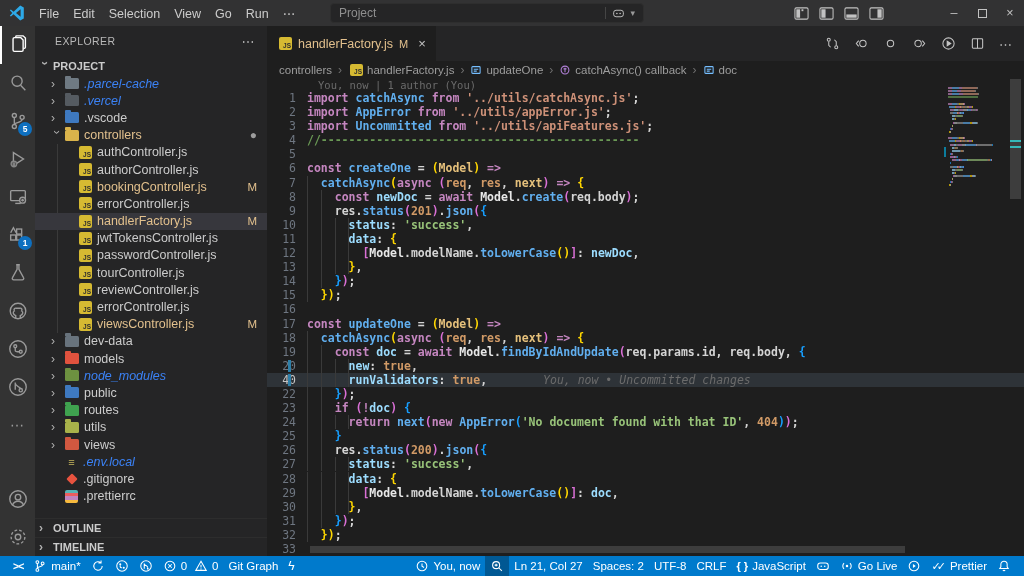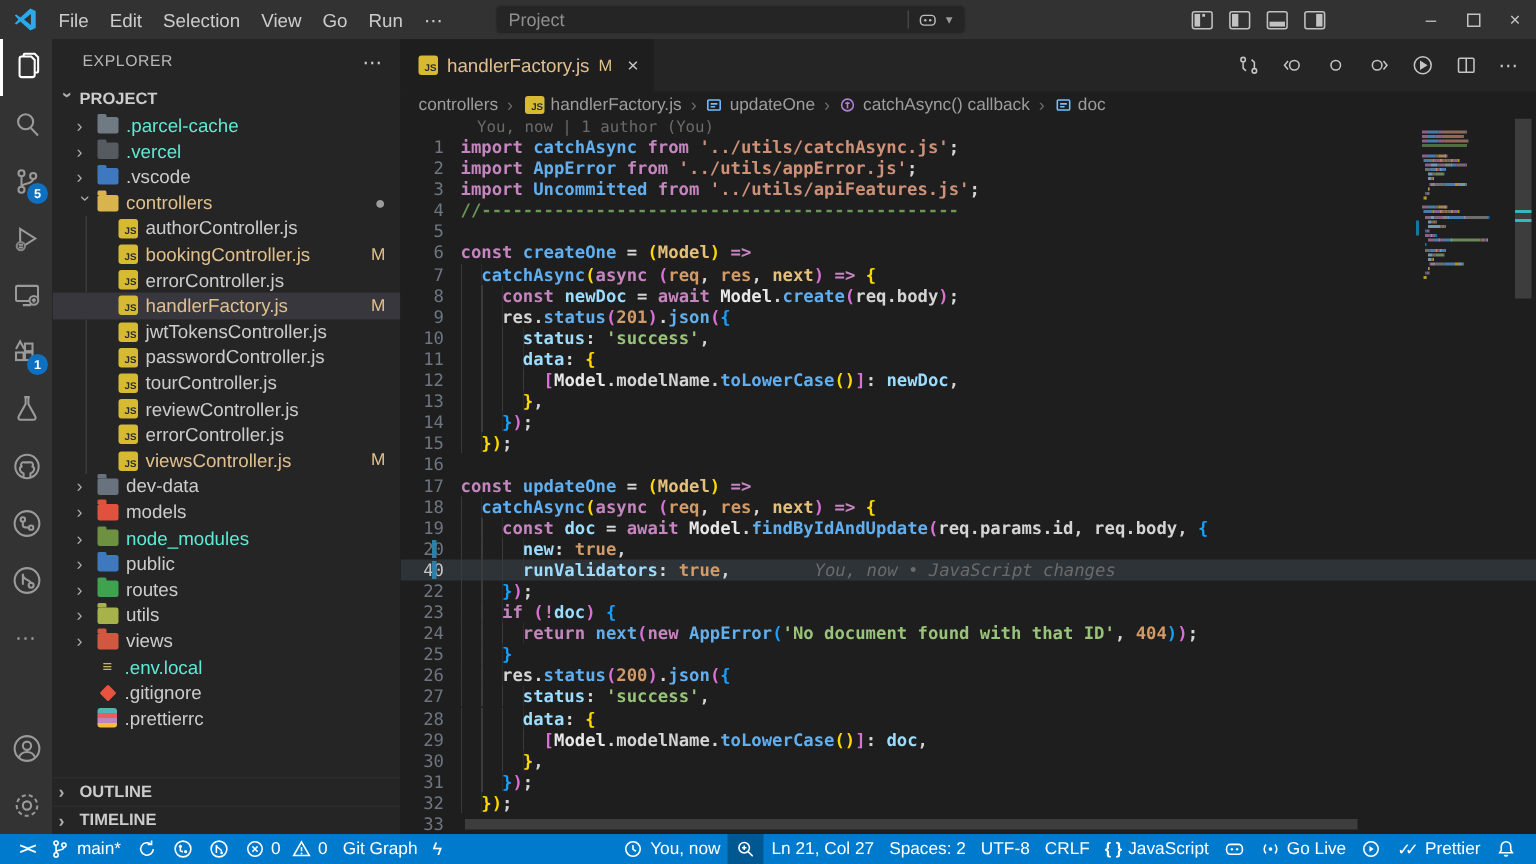--- a/index.html
+++ b/index.html
@@ -43,21 +43,21 @@
   .sb-header{height:30px;display:flex;align-items:center;padding:0 12px 0 20px;font-size:10.5px;
     letter-spacing:.4px;color:#b8b8b8;}
   .sb-header .grow{flex:1;}
   .sb-section{height:19px;display:flex;align-items:center;font-weight:bold;font-size:11px;
     color:#cccccc;padding-left:4px;}
   .tree{flex:1;overflow:hidden;}
   .trow{height:17.2px;display:flex;align-items:center;font-size:12.5px;position:relative;padding-left:16px;cursor:pointer;}
   .trow.nested{padding-left:30px;background:linear-gradient(#37373d00,#37373d00),linear-gradient(#3a3a3a,#3a3a3a) 22px 0/1px 100% no-repeat;}
   .trow.selected{background:#37373d;}
   .trow .lbl{margin-left:5px;white-space:nowrap;}
-  .trow.dim .lbl{color:#5eead4;}
+  .trow.dim .lbl{color:#3b82f6;font-style:italic;}
   .trow.gold .lbl{color:#e2c08d;}
   .trow .right-badge{position:absolute;right:10px;color:#e2c08d;font-size:11.5px;}
   .trow .dot-badge{position:absolute;right:10px;color:#9d9d9d;font-size:12px;}
   .chev{width:12px;display:inline-block;color:#b0b0b0;font-size:12px;transform-origin:45% 55%;}
   .chev.open{transform:rotate(90deg);}
   .chev.none{visibility:hidden;}
   .foldericon{width:14px;height:11px;border-radius:1.5px;position:relative;flex:0 0 14px;margin-left:2px;}
   .foldericon:before{content:"";position:absolute;top:-2.5px;left:0;width:6px;height:3px;border-radius:1px 1px 0 0;background:inherit;}
   .fi{width:13px;height:13px;border-radius:2px;flex:0 0 13px;font-size:6.5px;font-weight:bold;
     display:flex;align-items:flex-end;justify-content:flex-end;padding:1px;margin-left:2px;}
@@ -286,20 +286,25 @@
           <div class="trow">
             <span class="chev">›</span>
             <span class="foldericon" style="background:#3e79c0"></span>
             <span class="lbl">.vscode</span>
           </div>
           <div class="trow gold">
             <span class="chev open">›</span>
             <span class="foldericon" style="background:#d9b34b"></span>
             <span class="lbl">controllers</span>
             <span class="dot-badge">●</span>
+          </div>
+          <div class="trow nested">
+            <span class="chev none">›</span>
+            <span class="fi fi-js">JS</span>
+            <span class="lbl">authController.js</span>
           </div>
           <div class="trow nested">
             <span class="chev none">›</span>
             <span class="fi fi-js">JS</span>
             <span class="lbl">authorController.js</span>
           </div>
           <div class="trow nested gold">
             <span class="chev none">›</span>
             <span class="fi fi-js">JS</span>
             <span class="lbl">bookingController.js</span>
@@ -506,21 +511,21 @@
             <div class="codeln"><span class="ln">11</span><span class="ind">      </span><span class="pr">data</span><span class="tx">: </span><span class="b1">{</span></div>
             <div class="codeln"><span class="ln">12</span><span class="ind">        </span><span class="b2">[</span><span class="mdl">Model</span><span class="tx">.modelName.</span><span class="fn">toLowerCase</span><span class="b1">()</span><span class="b2">]</span><span class="tx">: </span><span class="vr">newDoc</span><span class="tx">,</span></div>
             <div class="codeln"><span class="ln">13</span><span class="ind">      </span><span class="b1">}</span><span class="tx">,</span></div>
             <div class="codeln"><span class="ln">14</span><span class="ind">    </span><span class="b3">}</span><span class="b2">)</span><span class="tx">;</span></div>
             <div class="codeln"><span class="ln">15</span><span class="ind">  </span><span class="b1">}</span><span class="b1">)</span><span class="tx">;</span></div>
             <div class="codeln"><span class="ln">16</span></div>
             <div class="codeln"><span class="ln">17</span><span class="kw">const </span><span class="fn">updateOne</span><span class="tx"> = </span><span class="b1">(</span><span class="ty">Model</span><span class="b1">)</span><span class="kw"> =&gt;</span></div>
             <div class="codeln"><span class="ln">18</span><span class="ind">  </span><span class="fn">catchAsync</span><span class="b1">(</span><span class="kw">async </span><span class="b2">(</span><span class="pm">req</span><span class="tx">, </span><span class="pm">res</span><span class="tx">, </span><span class="ty">next</span><span class="b2">)</span><span class="kw"> =&gt; </span><span class="b1">{</span></div>
             <div class="codeln"><span class="ln">19</span><span class="ind">    </span><span class="kw">const </span><span class="vr">doc</span><span class="tx"> = </span><span class="kw">await </span><span class="mdl">Model</span><span class="tx">.</span><span class="fn">findByIdAndUpdate</span><span class="b2">(</span><span class="tx">req.params.id, req.body, </span><span class="b3">{</span></div>
             <div class="codeln"><span class="modbar"></span><span class="ln">20</span><span class="ind">      </span><span class="pr">new</span><span class="tx">: </span><span class="nm">true</span><span class="tx">,</span></div>
-            <div class="codeln cur"><span class="modbar"></span><span class="ln">40</span><span class="ind">      </span><span class="pr">runValidators</span><span class="tx">: </span><span class="nm">true</span><span class="tx">,</span><span class="gl">You, now • JavaScript changes</span></div>
+            <div class="codeln cur"><span class="modbar"></span><span class="ln">40</span><span class="ind">      </span><span class="pr">runValidators</span><span class="tx">: </span><span class="nm">true</span><span class="tx">,</span><span class="gl">You, now • Uncommitted changes</span></div>
             <div class="codeln"><span class="ln">22</span><span class="ind">    </span><span class="b3">}</span><span class="b2">)</span><span class="tx">;</span></div>
             <div class="codeln"><span class="ln">23</span><span class="ind">    </span><span class="kw">if </span><span class="b2">(</span><span class="kw">!</span><span class="vr">doc</span><span class="b2">)</span><span class="tx"> </span><span class="b3">{</span></div>
             <div class="codeln"><span class="ln">24</span><span class="ind">      </span><span class="kw">return </span><span class="fn">next</span><span class="b2">(</span><span class="kw">new </span><span class="fn">AppError</span><span class="b3">(</span><span class="s2">'No document found with that ID'</span><span class="tx">, </span><span class="nm">404</span><span class="b3">)</span><span class="b2">)</span><span class="tx">;</span></div>
             <div class="codeln"><span class="ln">25</span><span class="ind">    </span><span class="b3">}</span></div>
             <div class="codeln"><span class="ln">26</span><span class="ind">    </span><span class="tx">res.</span><span class="fn">status</span><span class="b2">(</span><span class="nm">200</span><span class="b2">)</span><span class="tx">.</span><span class="fn">json</span><span class="b2">(</span><span class="b3">{</span></div>
             <div class="codeln"><span class="ln">27</span><span class="ind">      </span><span class="pr">status</span><span class="tx">: </span><span class="s2">'success'</span><span class="tx">,</span></div>
             <div class="codeln"><span class="ln">28</span><span class="ind">      </span><span class="pr">data</span><span class="tx">: </span><span class="b1">{</span></div>
             <div class="codeln"><span class="ln">29</span><span class="ind">        </span><span class="b2">[</span><span class="mdl">Model</span><span class="tx">.modelName.</span><span class="fn">toLowerCase</span><span class="b1">()</span><span class="b2">]</span><span class="tx">: </span><span class="vr">doc</span><span class="tx">,</span></div>
             <div class="codeln"><span class="ln">30</span><span class="ind">      </span><span class="b1">}</span><span class="tx">,</span></div>
             <div class="codeln"><span class="ln">31</span><span class="ind">    </span><span class="b3">}</span><span class="b2">)</span><span class="tx">;</span></div>

